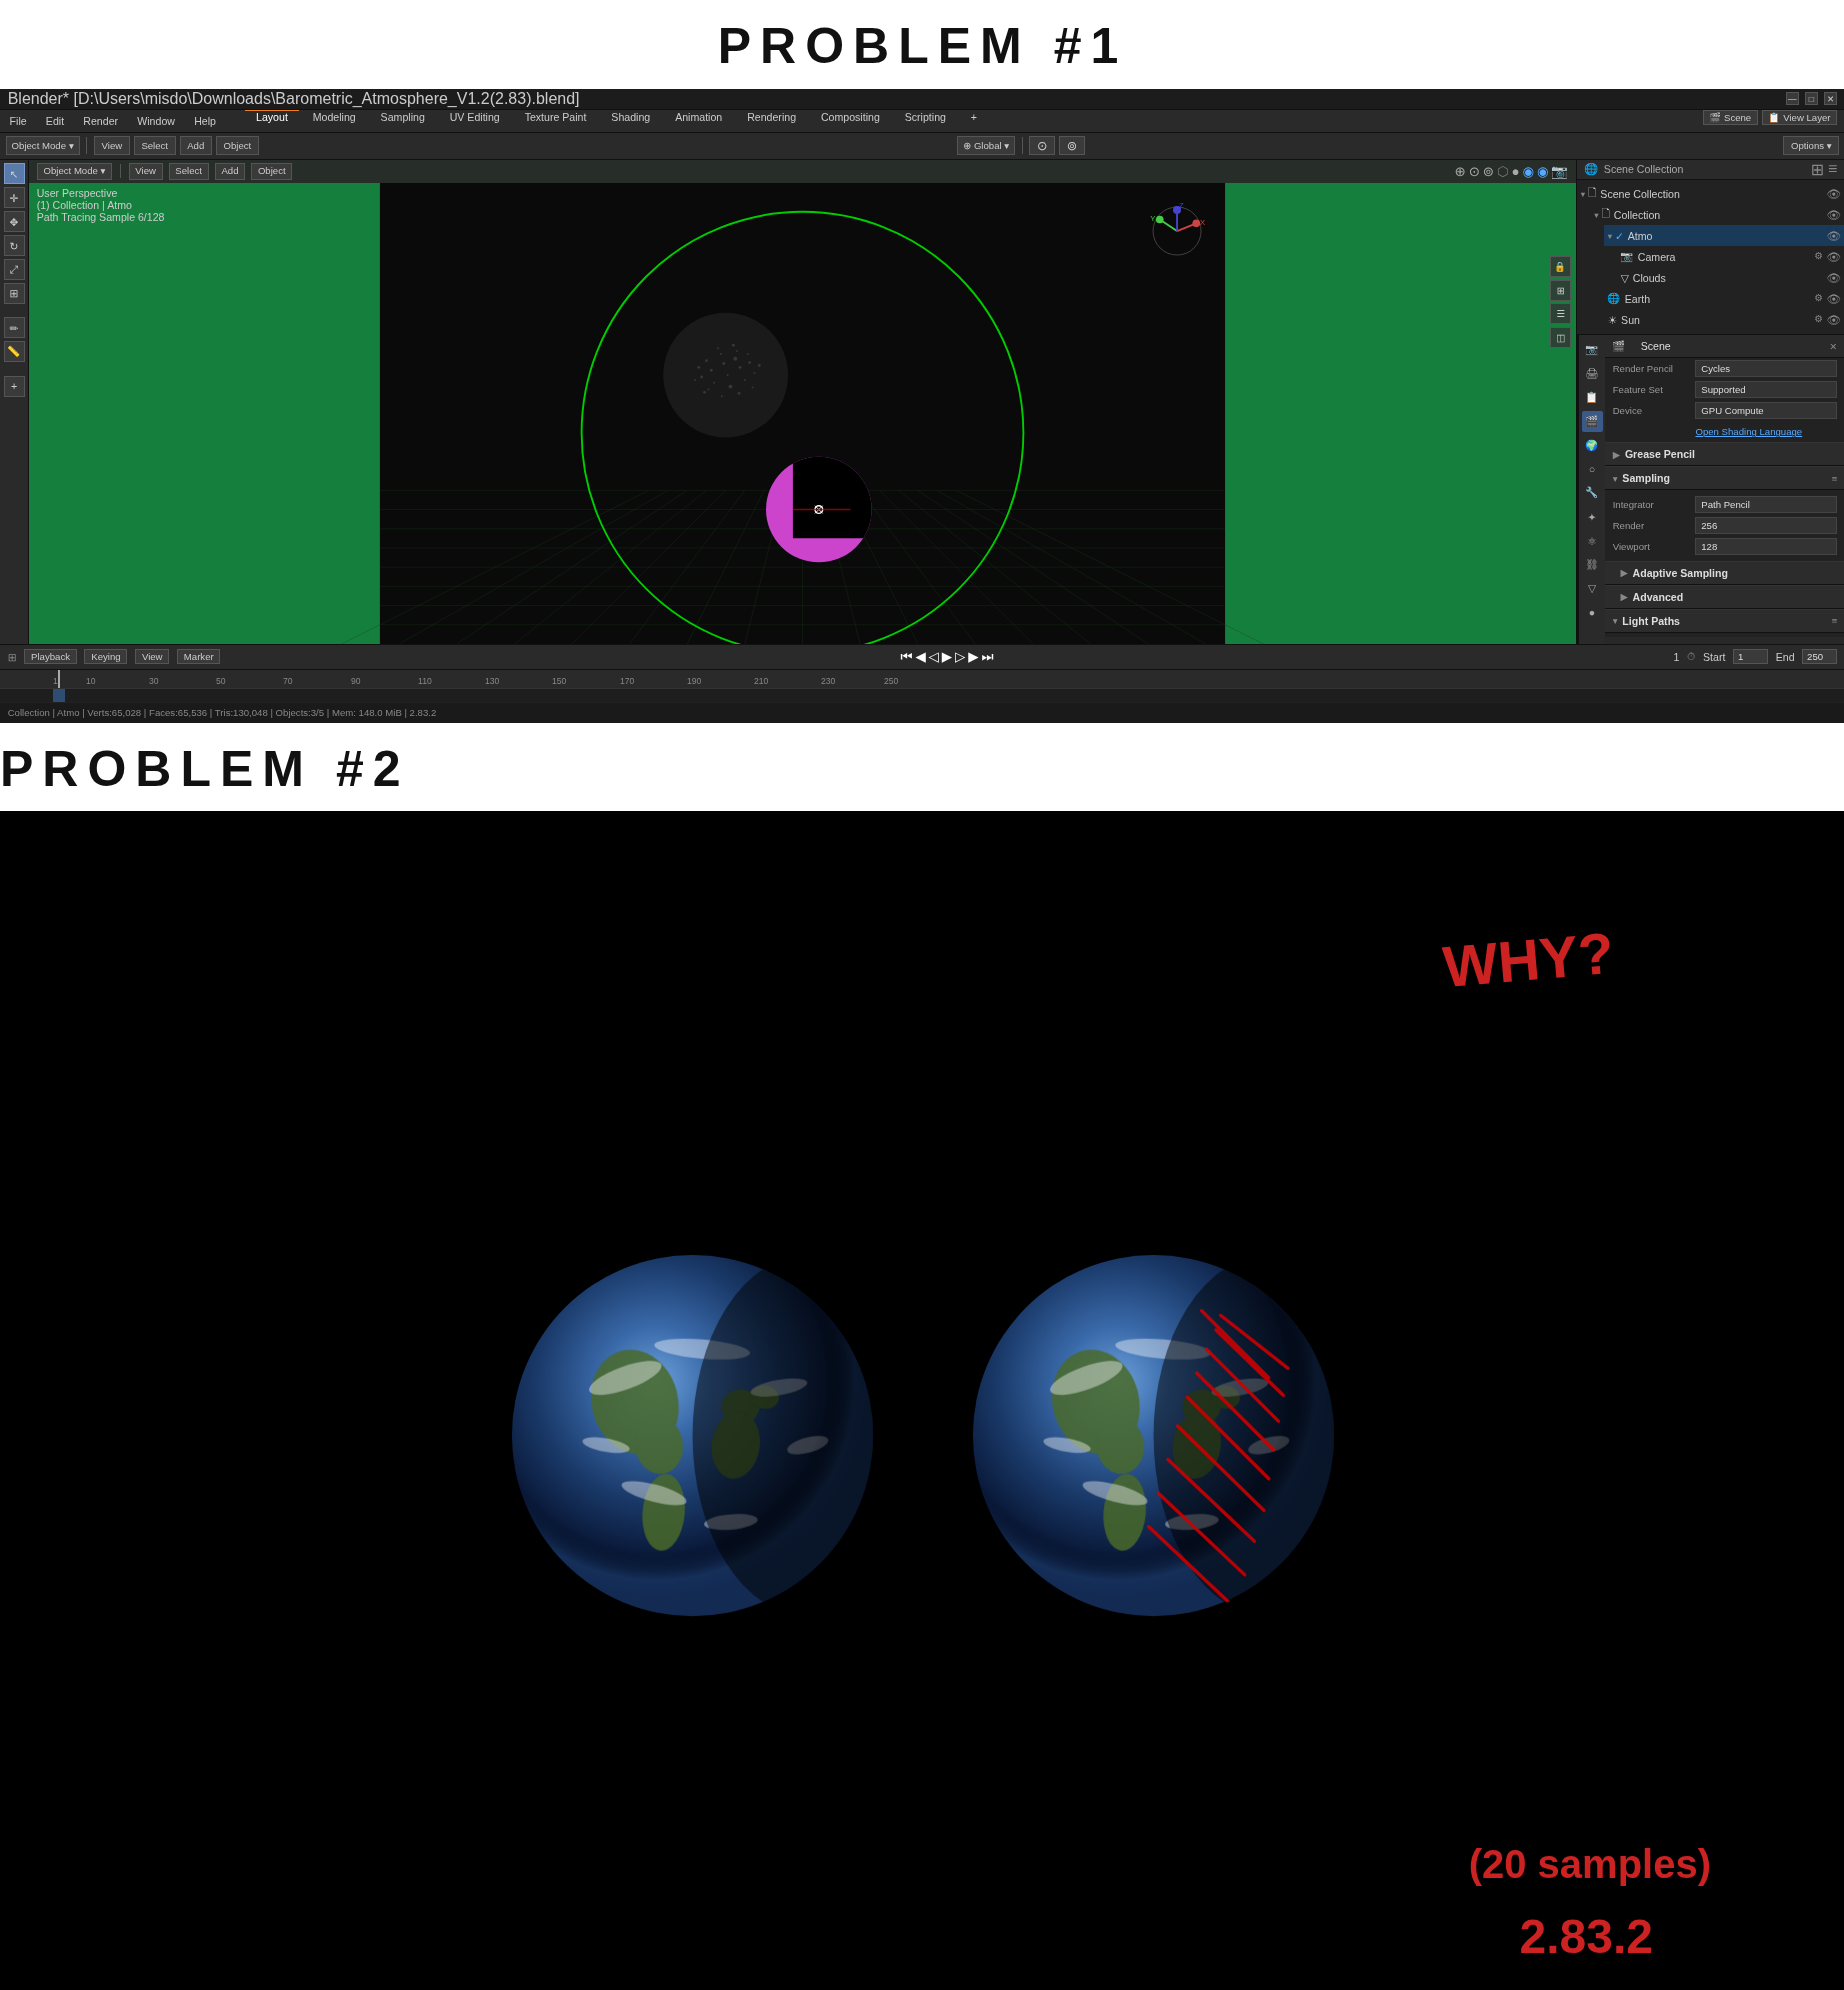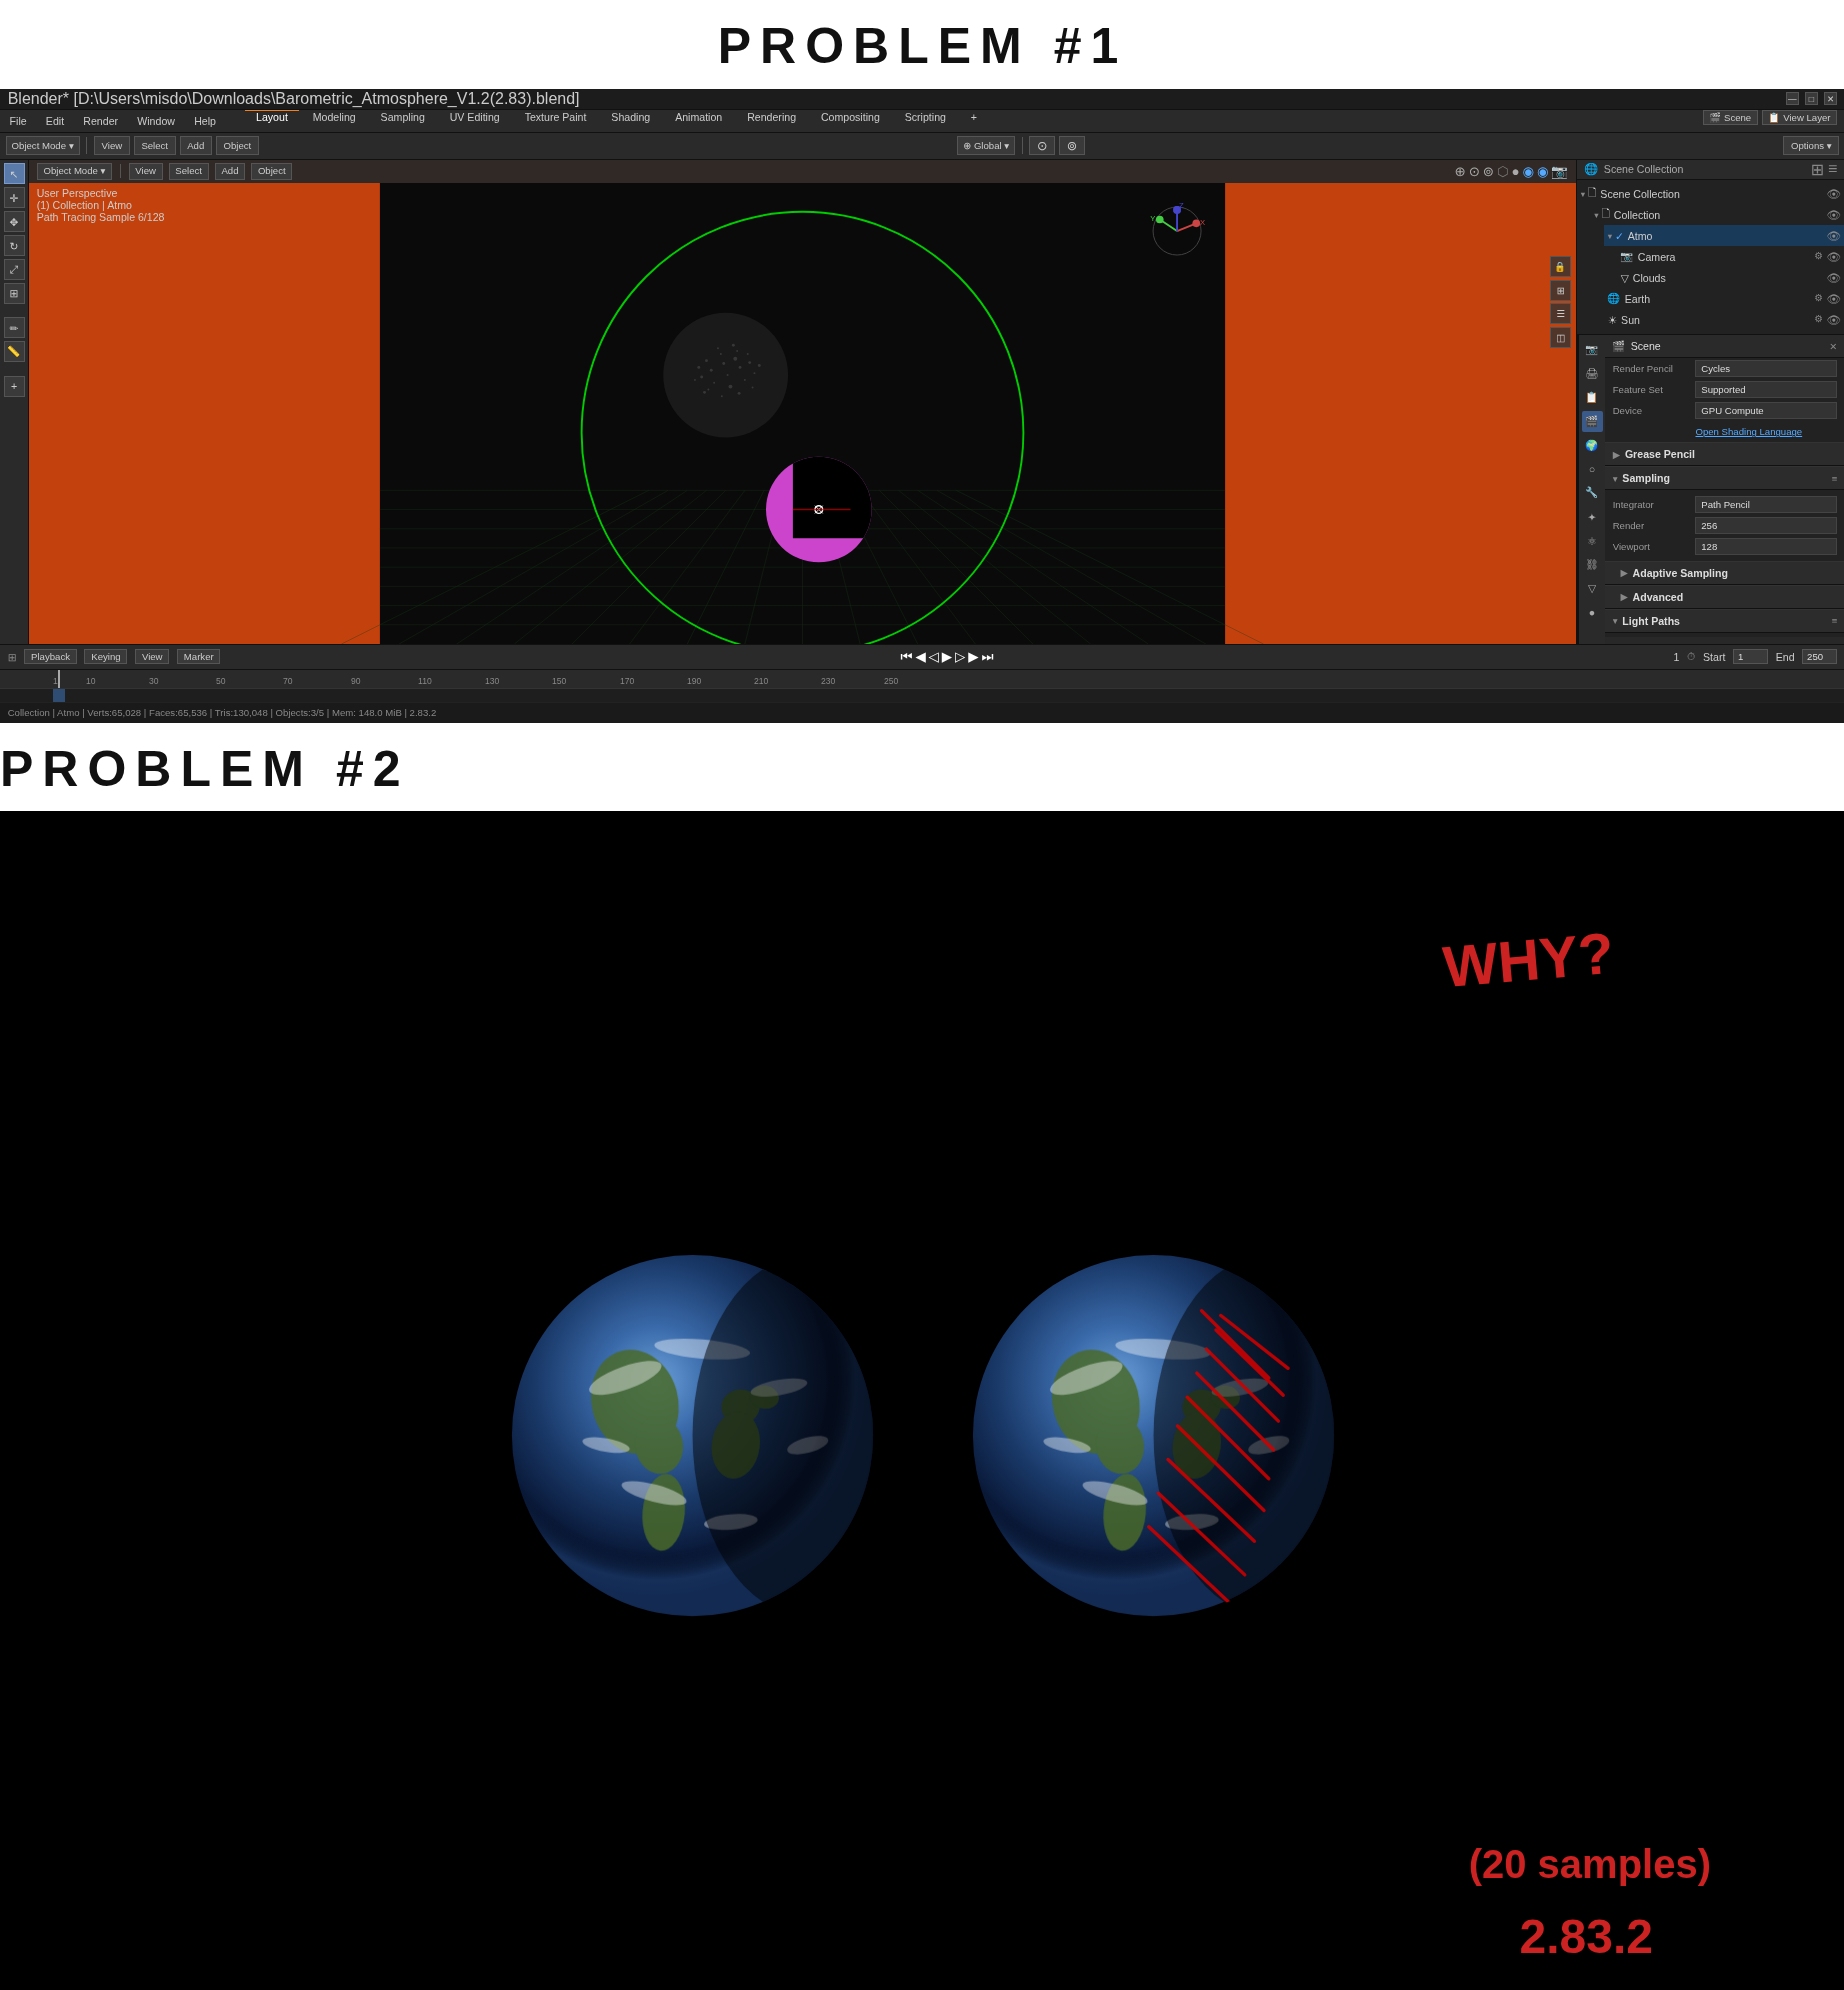--- a/index.html
+++ b/index.html
@@ -172,21 +172,21 @@
       display: flex; align-items: center; justify-content: center;
       color: #ccc;
       font-size: 10.6px;
       cursor: pointer;
     }
     .tool-icon.active { background: #5a7aaa; border-color: #7a9acd; }
 
     
     .viewport {
       flex: 1;
-      background: #c2410c;
+      background: #15803d;
       position: relative;
       overflow: hidden;
     }
 
     
     .viewport-header {
       position: absolute;
       top: 0; left: 0; right: 0;
       height: 23px;
       background: rgba(40,40,40,0.95);
@@ -819,21 +819,21 @@
           <div class="ps-icon">⚛</div>
           <div class="ps-icon">⛓</div>
           <div class="ps-icon">▽</div>
           <div class="ps-icon">●</div>
         </div>
 
         <div class="props-content">
 
           <div style="height:23px; background:#2a2a2a; display:flex; align-items:center; padding:0 7.7px; border-bottom:1px solid #111;">
             <span style="color:#5af; font-size:10.6px; margin-right:4.8px;">🎬</span>
-            <span style="color:#ddd; font-size:10.6px;">Scene</span>
+            <span style="color:#ddd; font-size:10.6px;margin-left:10px;">Scene</span>
             <span style="margin-left:auto; color:#888; font-size:9.6px;">✕</span>
           </div>
 
           <div class="prop-section">
             <div class="prop-row">
               <span class="prop-label">Render Pencil</span>
               <div class="prop-value">Cycles</div>
             </div>
             <div class="prop-row">
               <span class="prop-label">Feature Set</span>

